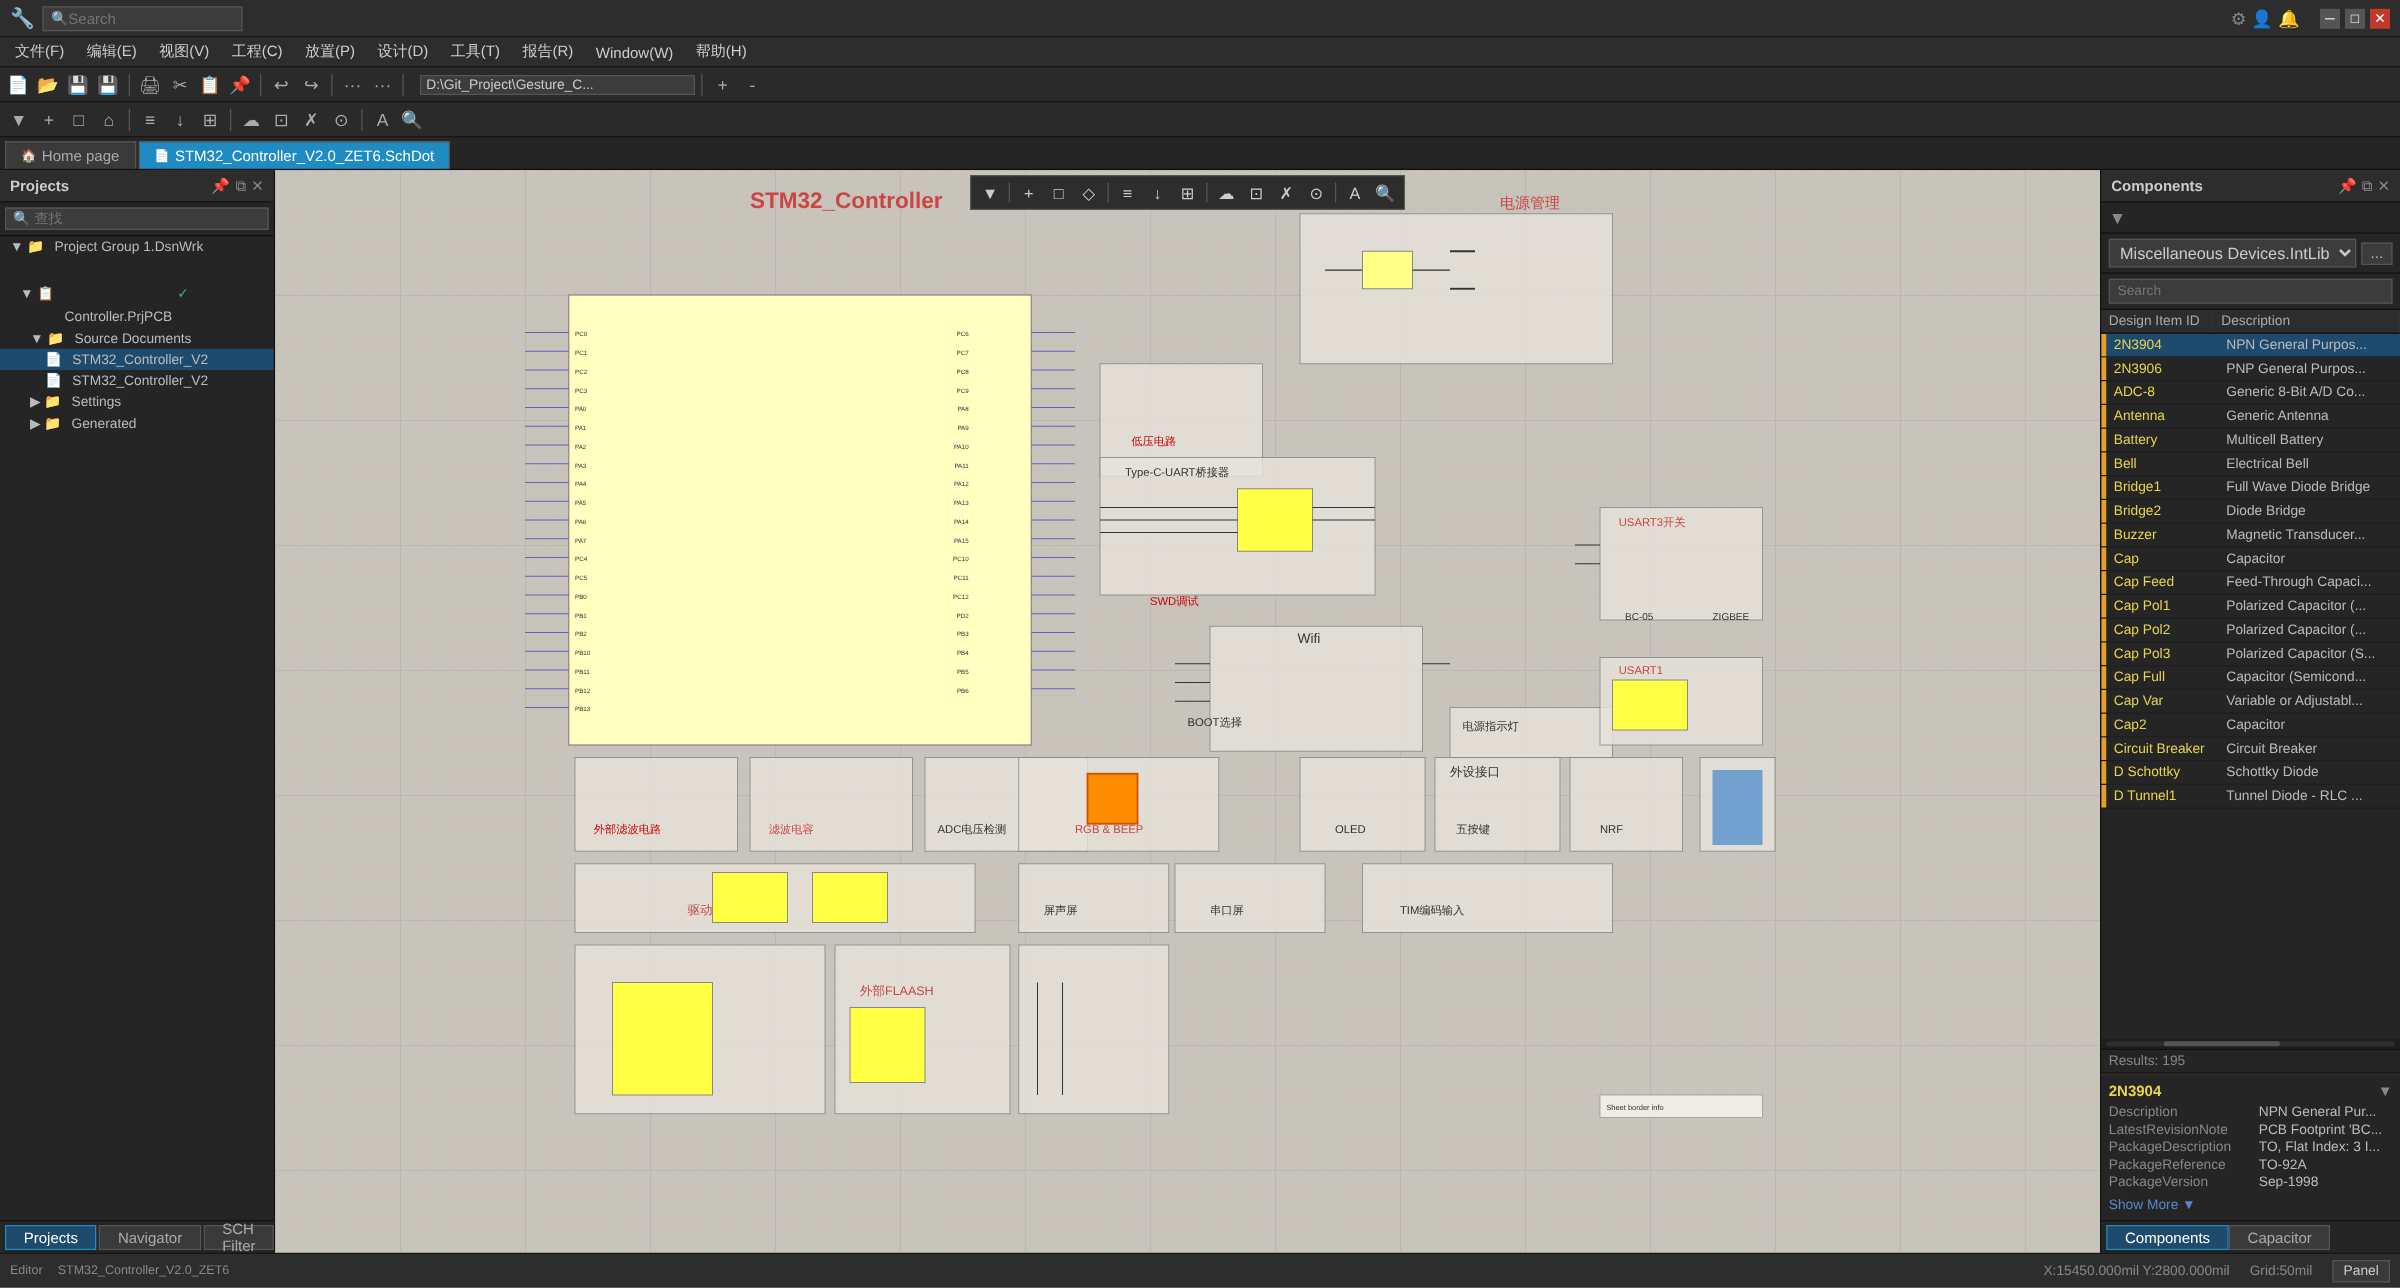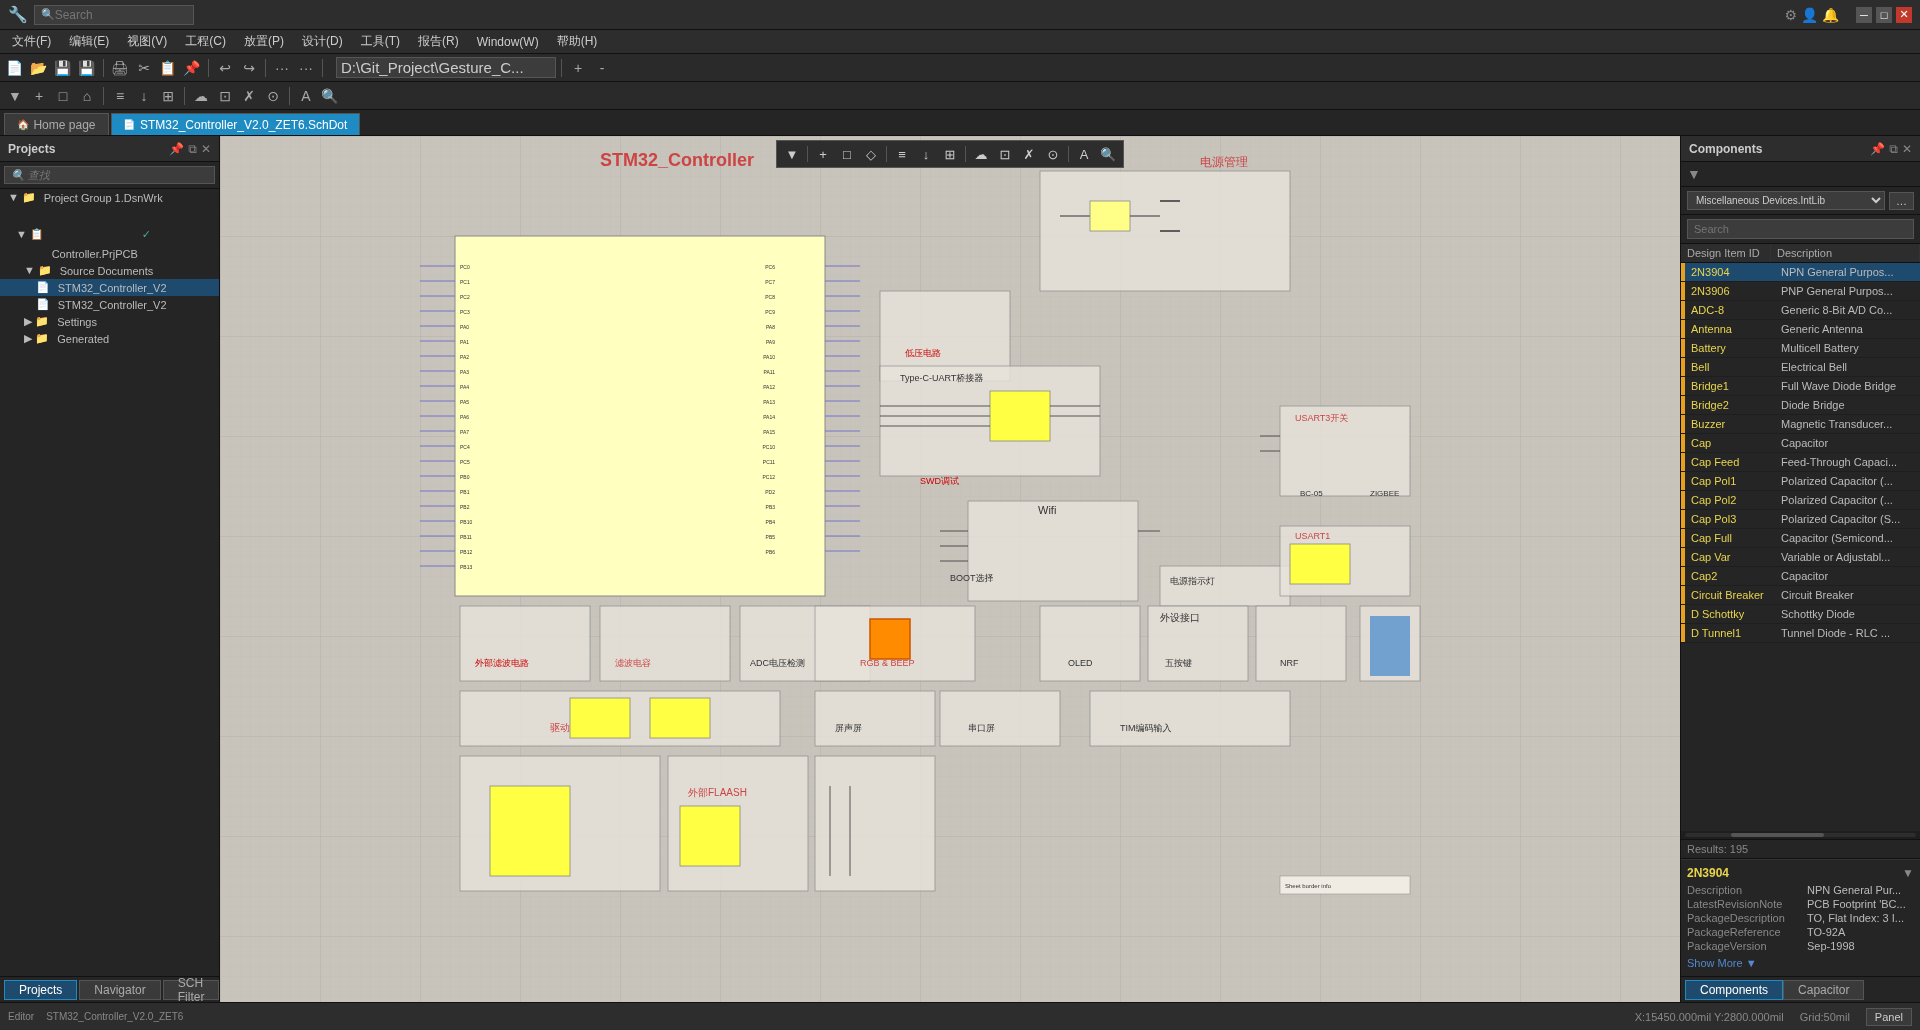--- a/index.html
+++ b/index.html
@@ -41,21 +41,21 @@
       height: 28px;
       background: #2a2a2a;
       display: flex;
       align-items: center;
       padding: 0 4px;
       border-bottom: 1px solid #111;
       gap: 2px;
     }
     .toolbar-btn { width: 22px; height: 22px; background: transparent; border: none; color: #aaa; cursor: pointer; display: flex; align-items: center; justify-content: center; font-size: 14px; }
     .toolbar-sep { width: 1px; height: 18px; background: #555; margin: 0 3px; }
-    .toolbar-path { background: #3c3c3c; border: 1px solid #555; color: #ccc; font-size: 15px; padding: 1px 4px; width: 220px; margin-left: 8px; }
+    .toolbar-path { background: #3c3c3c; border: 1px solid #555; color: #ccc; font-size: 11px; padding: 1px 4px; width: 220px; margin-left: 8px; }
 
     
     #toolbar2 {
       height: 28px;
       background: #2a2a2a;
       display: flex;
       align-items: center;
       padding: 0 4px;
       border-bottom: 1px solid #111;
       gap: 2px;
@@ -119,21 +119,20 @@
       border-bottom: 1px solid #111;
     }
     #search-box input {
       width: 100%;
       background: #3c3c3c;
       border: 1px solid #555;
       color: #ccc;
       padding: 2px 4px;
       font-size: 11px;
       outline: none;
-      font-style: italic;
     }
 
     .tree-item {
       display: flex;
       align-items: center;
       padding: 2px 4px;
       cursor: pointer;
       font-size: 11px;
       color: #bbb;
     }
@@ -174,21 +173,21 @@
       align-items: center;
       padding: 4px 6px;
       border-bottom: 1px solid #111;
       gap: 4px;
     }
     .comp-lib-select {
       flex: 1;
       background: #3c3c3c;
       border: 1px solid #555;
       color: #ccc;
-      font-size: 10px;
+      font-size: 13px;
       padding: 2px 4px;
     }
 
     .comp-search {
       padding: 4px 6px;
       border-bottom: 1px solid #111;
     }
     .comp-search input {
       width: 100%;
       background: #3c3c3c;

